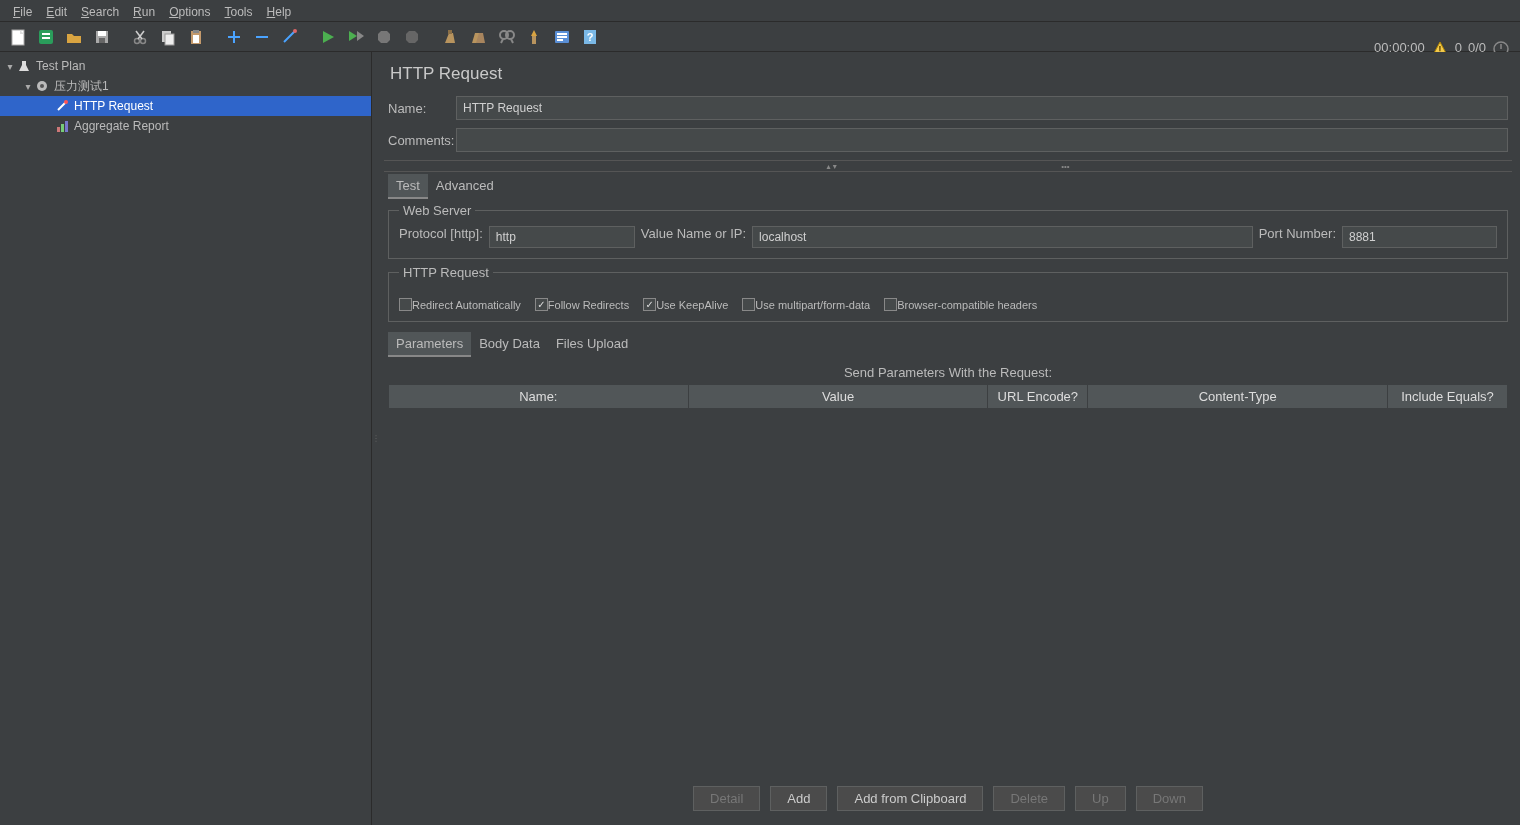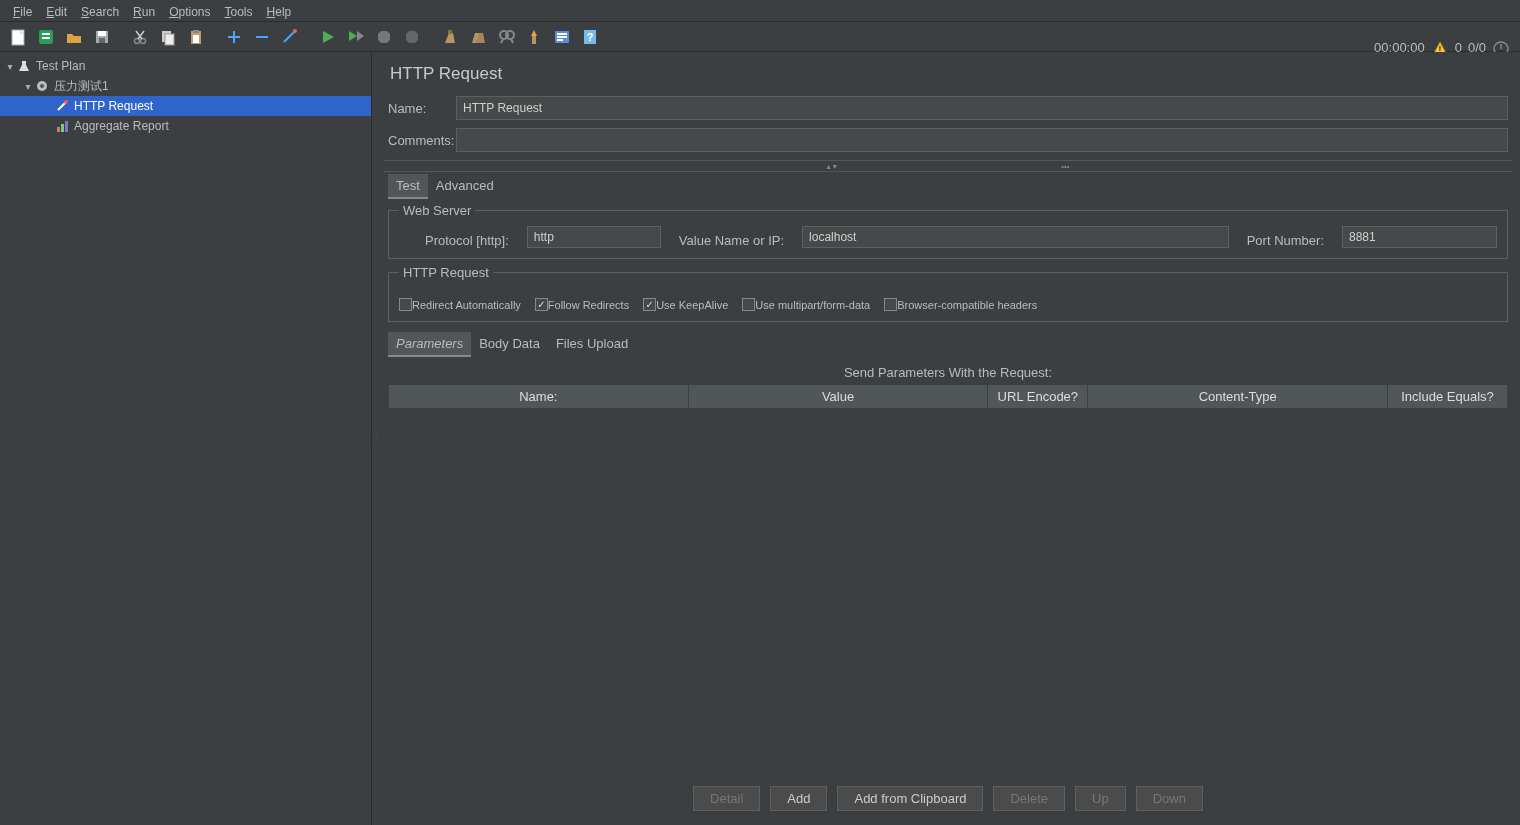--- a/index.html
+++ b/index.html
@@ -22,32 +22,32 @@
 .panel-title { font-size: 17px; color: #c9c9c9; margin: 4px 0 12px 2px; }
 .form-row { display: flex; align-items: center; margin-bottom: 8px; }
 .form-row label { width: 68px; color: #bbb; font-size: 13px; }
 .text-input { flex: 1; height: 24px; background: #45494a; border: 1px solid #5e6060; color: #d0d0d0; padding: 0 6px; font-size: 12px; }
 .collapse-bar { height: 12px; background: #3c3f41; display:flex; align-items:center; justify-content:center; color:#888; font-size:8px; border-top:1px solid #555; border-bottom:1px solid #555; margin: 0 -4px; }
 .tabs { display: flex; margin-top: 2px; margin-bottom: 4px; }
 .tab { padding: 4px 8px; background: #3c3f41; color: #bbb; cursor: pointer; font-size: 13px; border-bottom: 2px solid transparent; }
 .tab.active { background: #515658; border-bottom: 2px solid #888; }
 fieldset { border: 1px solid #5e6060; padding: 8px 10px 10px 10px; margin-bottom: 6px; }
 legend { color: #bbb; font-size: 13px; padding: 0 4px; }
-.hrow { display: flex; align-items: flex-end; gap: 18px; margin-left: 26px; }
+.hrow { display: flex; align-items: flex-start; gap: 6px; }
 .hrow label { font-size: 13px; color: #bbb; white-space: nowrap; }
 .hrow input.text-input { height: 22px; }
 select.text-input { appearance: none; padding-right: 16px; }
 .select-wrap { position: relative; }
 .select-wrap::after { content: "▾"; position: absolute; right: 6px; top: 50%; transform: translateY(-50%); color: #bbb; pointer-events: none; font-size: 10px; }
 .checks { display: flex; gap: 14px; margin-top: 10px; font-size: 11px; color: #bbb; }
 .chk { display: flex; align-items: center; gap: 0; cursor: pointer; }
 .chk-box { width: 13px; height: 13px; border: 1px solid #888; background: #45494a; display:flex; align-items:center; justify-content:center; font-size:10px; color:#ddd; }
 .ptabs { display: flex; margin-top: 4px; }
 .ptab { padding: 4px 8px; font-size: 13px; color:#bbb; cursor: pointer; }
-.ptab.active { background: #515658; border-bottom: 2px solid #888; font-style: italic; }
+.ptab.active { background: #515658; border-bottom: 2px solid #888; }
 .params-title { text-align: center; color: #bbb; margin-top: 8px; font-size: 13px; }
 table { width: 100%; border-collapse: collapse; margin-top: 4px; }
 th { background: #515658; color: #ddd; font-weight: normal; font-size: 13px; padding: 4px 6px; border: 1px solid #3c3f41; text-align: center; }
 .btn-row { display: flex; gap: 10px; justify-content: center; padding: 10px 0 14px 0; margin-top: auto; }
 .btn { border: 1px solid #5e6060; background: #4b4b4b; color: #ccc; padding: 4px 16px; font-size: 13px; cursor: pointer; }
 .btn:disabled { color: #777; cursor: default; }
 svg { display: block; }
 </style>
 </head>
 <body>
@@ -271,21 +271,21 @@
 
     <div class="tabs">
       <div class="tab active">Test</div>
       <div class="tab">Advanced</div>
     </div>
 
     <fieldset>
       <legend>Web Server</legend>
       <div class="hrow">
         <label>Protocol [http]:</label>
-        <input class="text-input" style="width: 134px; flex: 0 0 auto;" value="http">
+        <input class="text-input" style="width: 146px; flex: 0 0 auto;" value="http">
         <label>Value Name or IP:</label>
         <input class="text-input" value="localhost" style="">
         <label>Port Number:</label>
         <input class="text-input" style="width: 155px; flex: 0 0 auto;" value="8881">
       </div>
     </fieldset>
 
     <fieldset>
       <legend>HTTP Request</legend>
       <div class="checks">

